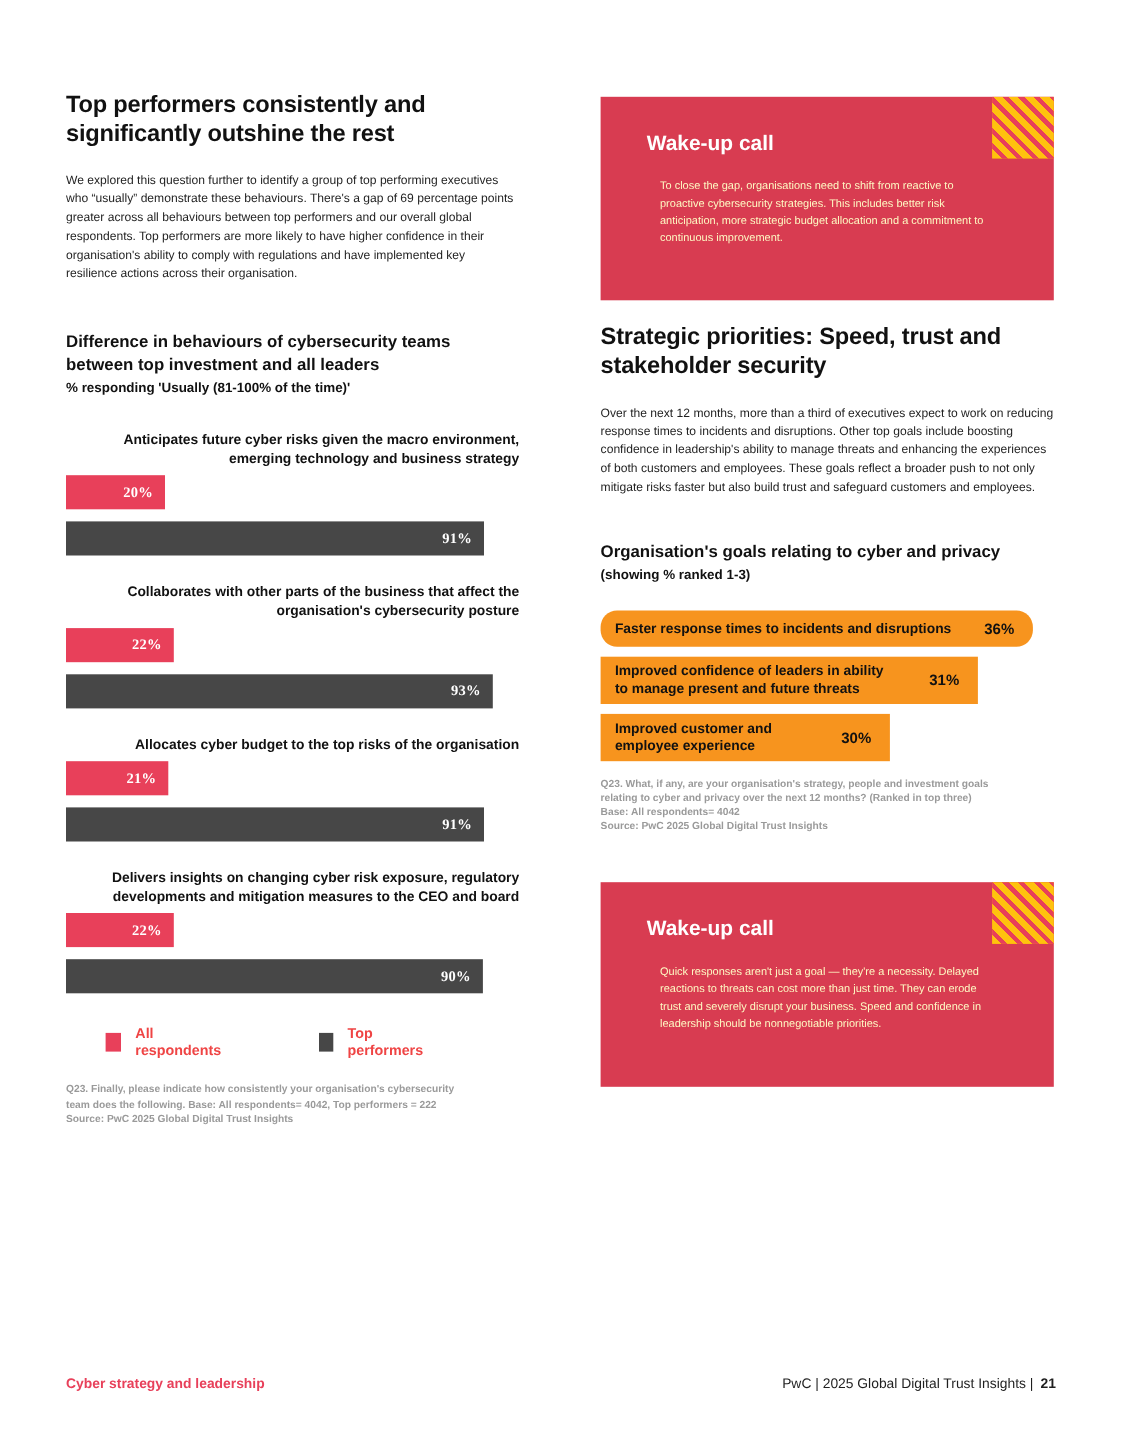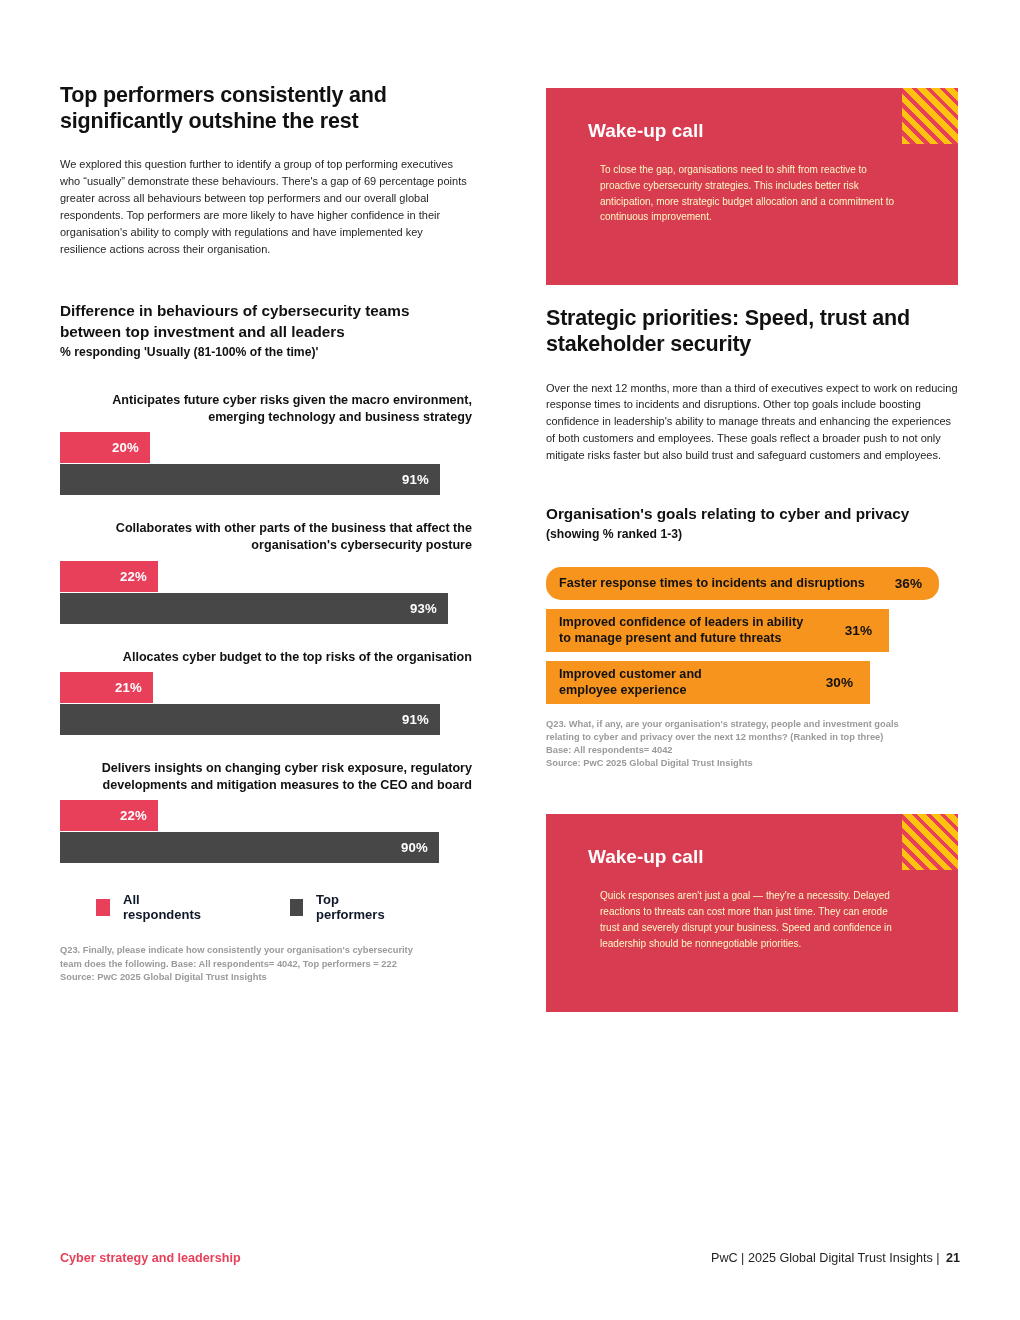--- a/index.html
+++ b/index.html
@@ -77,21 +77,22 @@
   .bar-label {
     font-size: 12.6px;
     font-weight: bold;
     line-height: 1.32;
     color: #111111;
     margin-bottom: 7px;
   }
   .bar-row {
     position: relative;
     height: 31px;
-    margin-bottom: 1px;
+    margin-bottom: 11px;
+    font-family: Liberation Serif, serif;
   }
   .bar {
     height: 31px;
     display: flex;
     align-items: center;
     justify-content: flex-end;
     box-sizing: border-box;
     padding-right: 11px;
   }
   .bar.respondents {
@@ -122,41 +123,41 @@
   .legend-swatch {
     width: 17px;
     height: 17px;
     margin-right: 13px;
   }
   .legend-swatch.respondents { background: #e8405a; }
   .legend-swatch.performers  { background: #474747; }
   .legend-label {
     font-size: 13px;
     font-weight: bold;
-    color: #0f172a;
+    color: #ef4444;
   }
 
   
   .footnote {
     margin-top: 22px;
     font-size: 9.3px;
     font-weight: bold;
     line-height: 1.42;
     color: #9a9a9a;
   }
   .footnote div { white-space: nowrap; }
 
   
   .wakeup {
     position: relative;
     background: #d83c51;
     overflow: hidden;
   }
   .wakeup-inner {
-    padding: 32px 42px 48px 42px;
+    padding: 32px 42px 36px 42px;
   }
   .wakeup-title {
     color: #ffffff;
     font-size: 19px;
     font-weight: bold;
     margin: 0 0 20px 0;
   }
   .wakeup-text {
     color: #fef9c3;
     font-size: 10px;
@@ -356,21 +357,21 @@
 
       <div class="obar-list">
         <div class="obar h1row" style="width:393px;border-radius:15px;">
           <span class="obar-label">Faster response times to incidents and disruptions</span>
           <span class="obar-value">36%</span>
         </div>
         <div class="obar h2row" style="width:343px;">
           <span class="obar-label">Improved confidence of leaders in ability<br>to manage present and future threats</span>
           <span class="obar-value">31%</span>
         </div>
-        <div class="obar h2row" style="width:324px;">
+        <div class="obar h2row" style="width:263px;">
           <span class="obar-label">Improved customer and<br>employee experience</span>
           <span class="obar-value">30%</span>
         </div>
       </div>
 
       <div class="footnote" style="margin-top:14px;">
         <div>Q23. What, if any, are your organisation's strategy, people and investment goals</div>
         <div>relating to cyber and privacy over the next 12 months? (Ranked in top three)</div>
         <div>Base: All respondents= 4042</div>
         <div>Source: PwC 2025 Global Digital Trust Insights</div>

